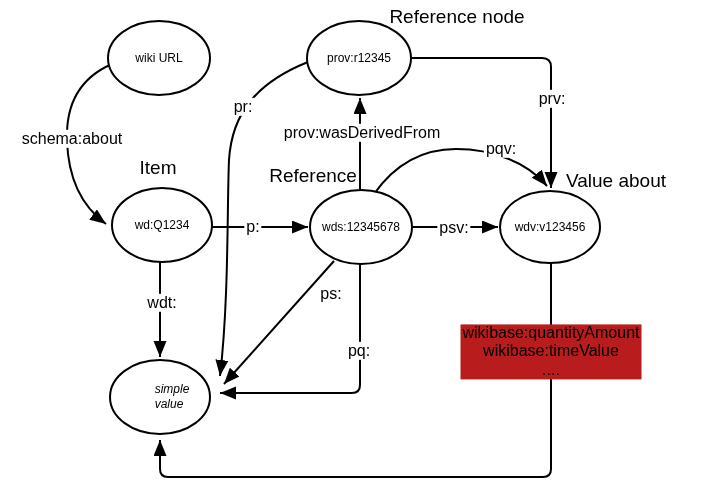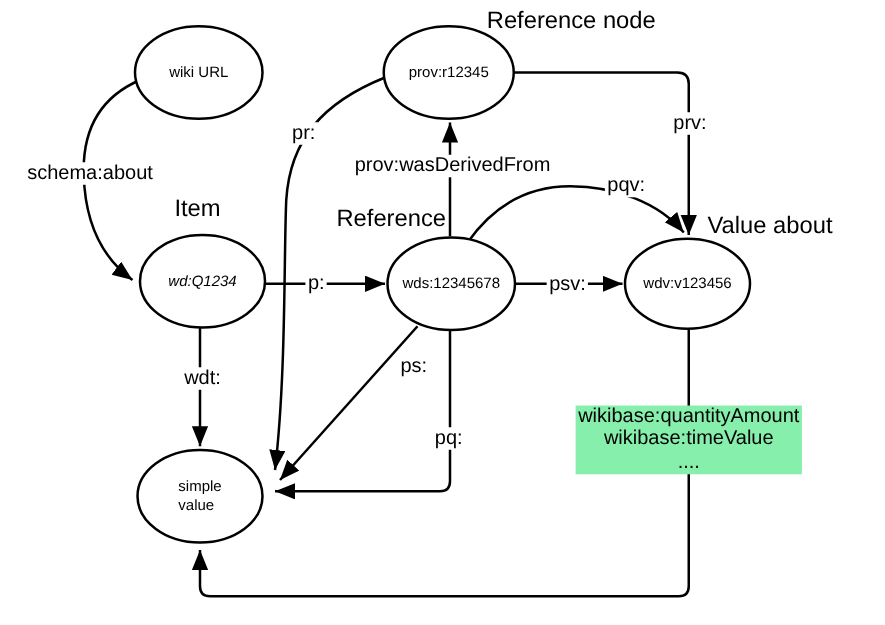--- a/index.html
+++ b/index.html
@@ -15,21 +15,21 @@
   .lbl{
     position:absolute;
     transform:translate(-50%,-50%);
     font-size:16px;
     line-height:1.15;
     white-space:nowrap;
     color:#000000;
   }
   .online{background:#ffffff;padding:0 2px;}
   .heading{font-weight:normal;font-size:19px;}
-  .multi{white-space:pre-line;text-align:center;background:#86efac;padding:0 2px;}
+  .multi{white-space:pre-line;text-align:center;background:#b91c1c;padding:0 2px;}
   .node-lbl{
     position:absolute;
     transform:translate(-50%,-50%);
     font-size:12px;
     text-align:left;
     white-space:pre-line;
     line-height:1.25;
     color:#000000;
   }
 </style>
@@ -75,24 +75,24 @@
       <ellipse cx="359" cy="58" rx="52" ry="37"></ellipse>
       <ellipse cx="162" cy="225" rx="50" ry="37"></ellipse>
       <ellipse cx="361" cy="227" rx="51" ry="37"></ellipse>
       <ellipse cx="550" cy="227" rx="50" ry="36"></ellipse>
       <ellipse cx="160" cy="397" rx="50" ry="37"></ellipse>
     </g>
   </svg>
 
   <div class="node-lbl" style="left:159px;top:58px;">wiki URL</div>
   <div class="node-lbl" style="left:359px;top:58px;">prov:r12345</div>
-  <div class="node-lbl" style="left:162px;top:225px;font-style:italic;">wd:Q1234</div>
+  <div class="node-lbl" style="left:162px;top:225px;">wd:Q1234</div>
   <div class="node-lbl" style="left:361px;top:227px;">wds:12345678</div>
   <div class="node-lbl" style="left:550px;top:227px;">wdv:v123456</div>
-  <div class="node-lbl" style="left:160px;top:397px;">simple
+  <div class="node-lbl" style="left:172px;top:397px;font-style:italic;">simple
 value</div>
 
   <div class="lbl heading" style="left:457px;top:17px;">Reference node</div>
   <div class="lbl heading" style="left:158px;top:168px;">Item</div>
   <div class="lbl heading" style="left:313px;top:176px;">Reference</div>
   <div class="lbl heading" style="left:616px;top:181px;">Value about</div>
 
   <div class="lbl online" style="left:72px;top:139px;">schema:about</div>
   <div class="lbl online" style="left:243px;top:107px;">pr:</div>
   <div class="lbl online" style="left:362px;top:133px;">prov:wasDerivedFrom</div>

